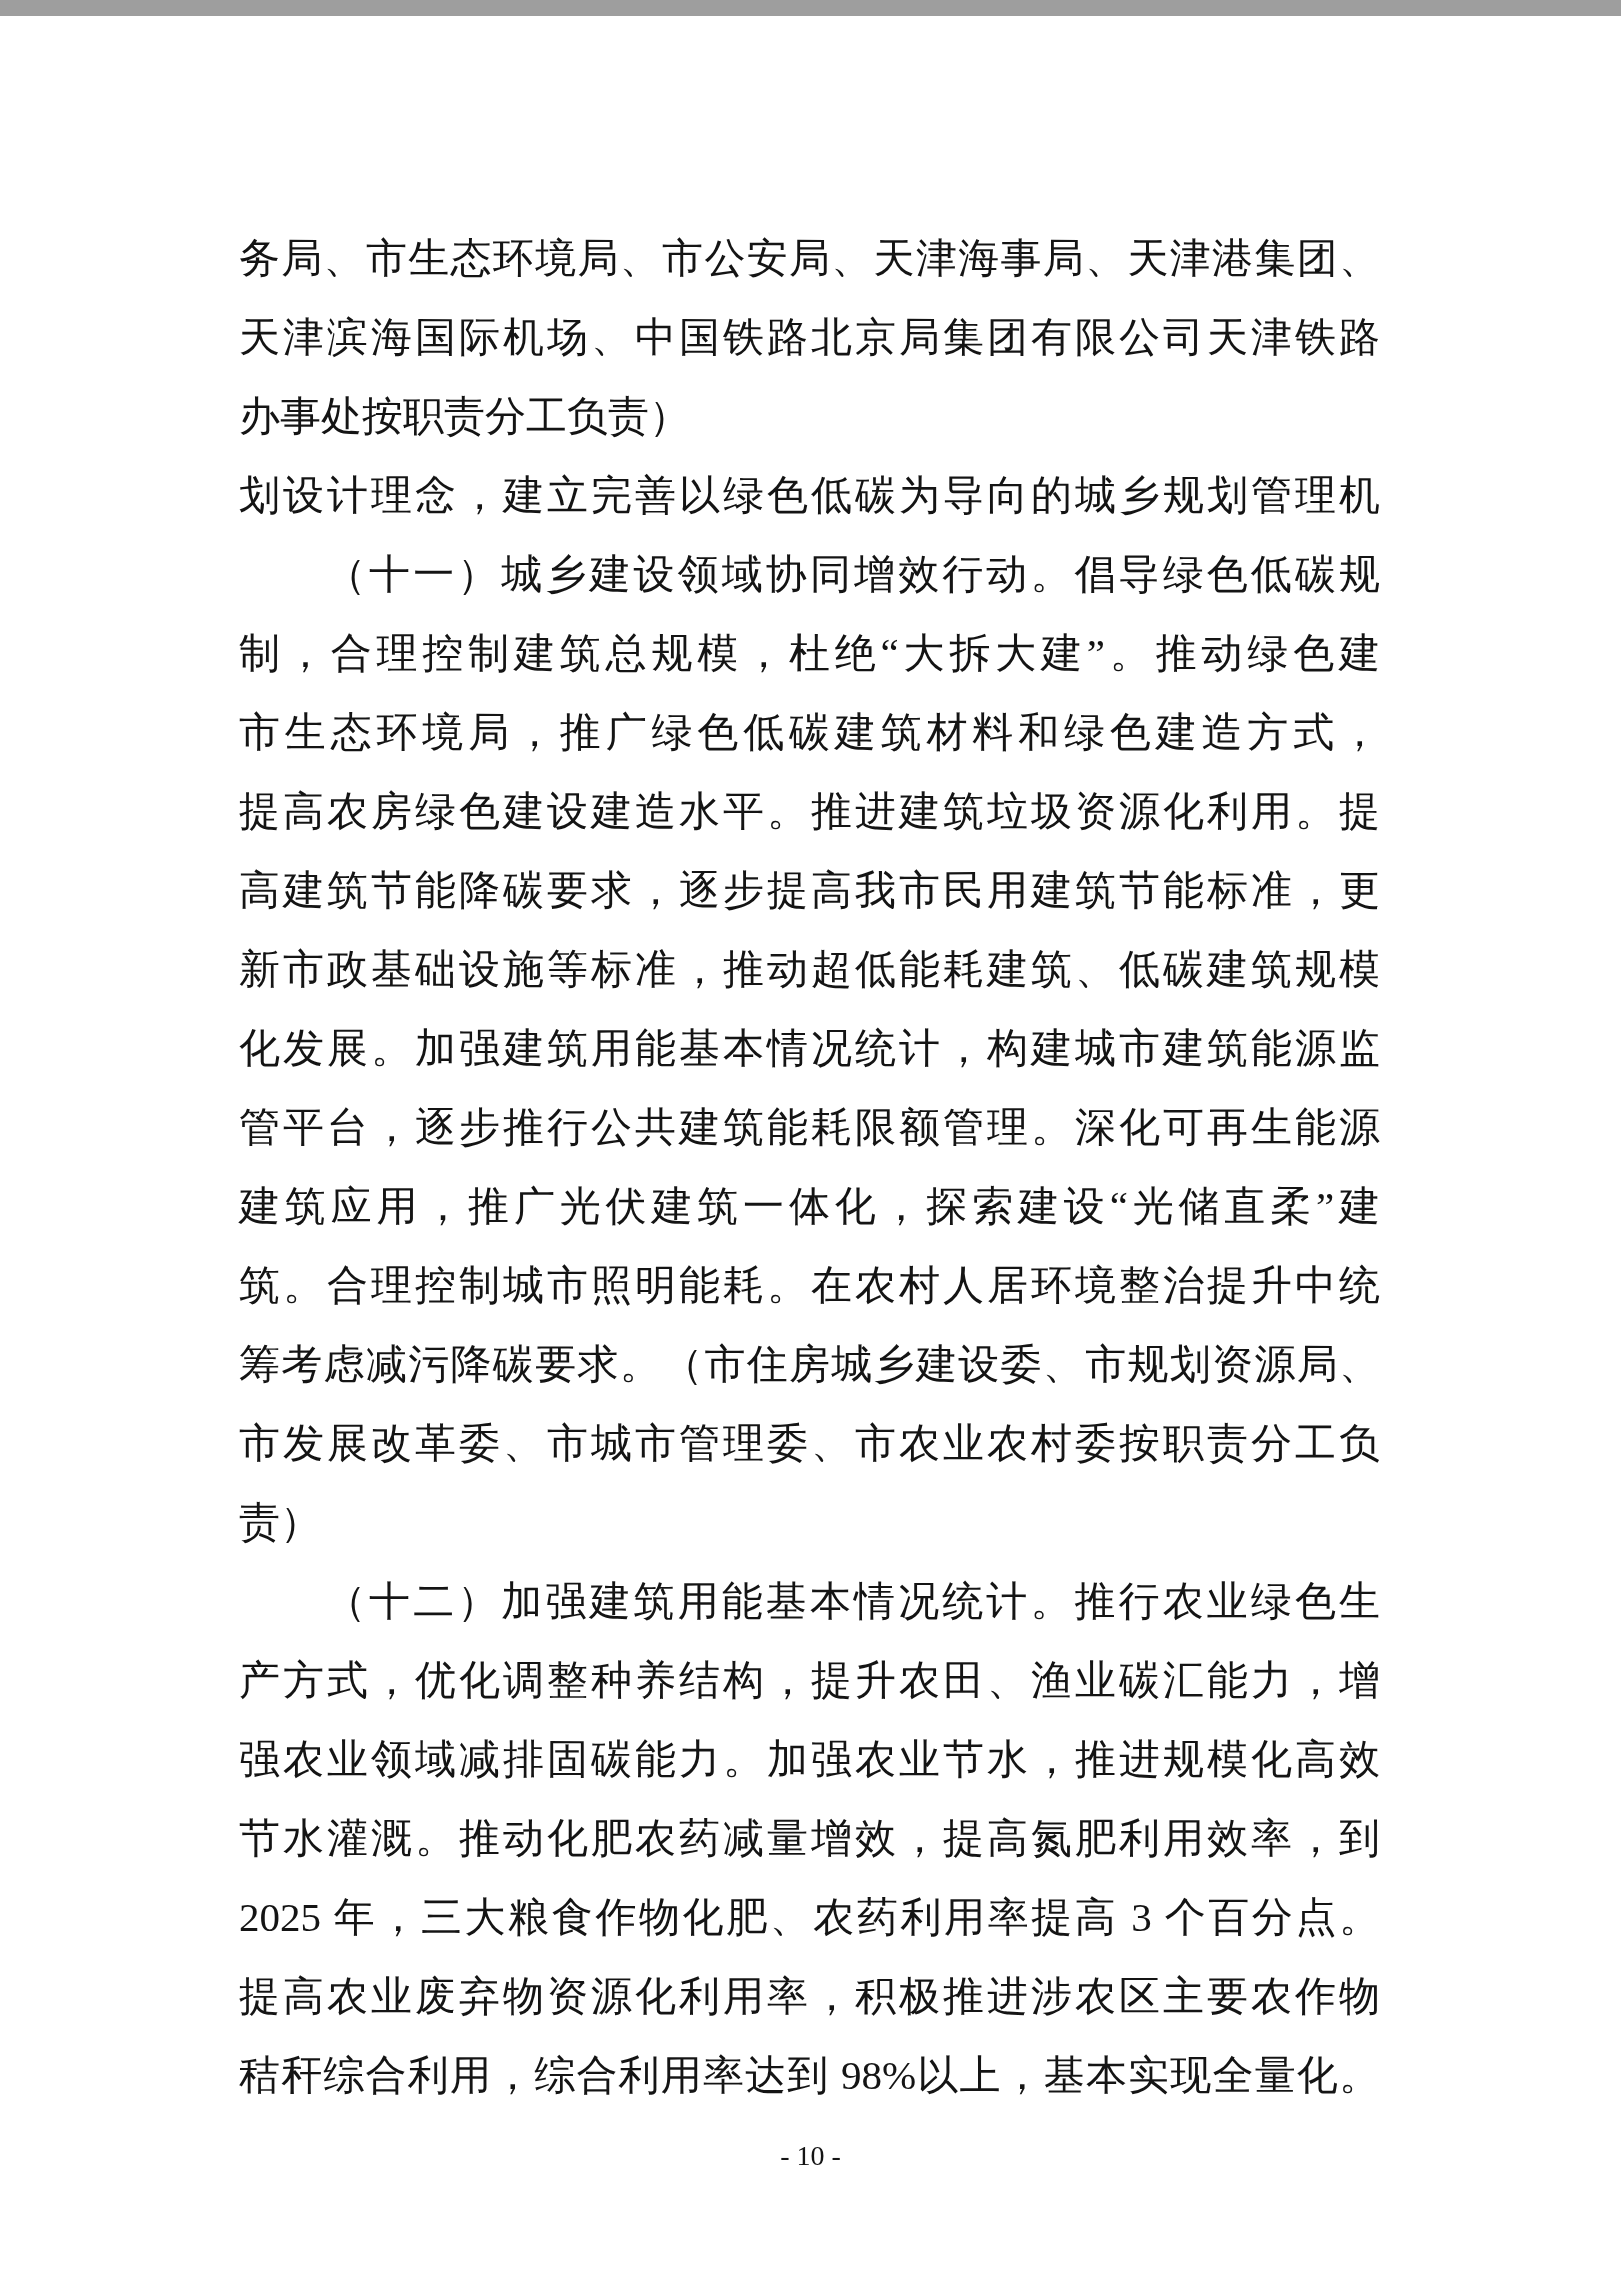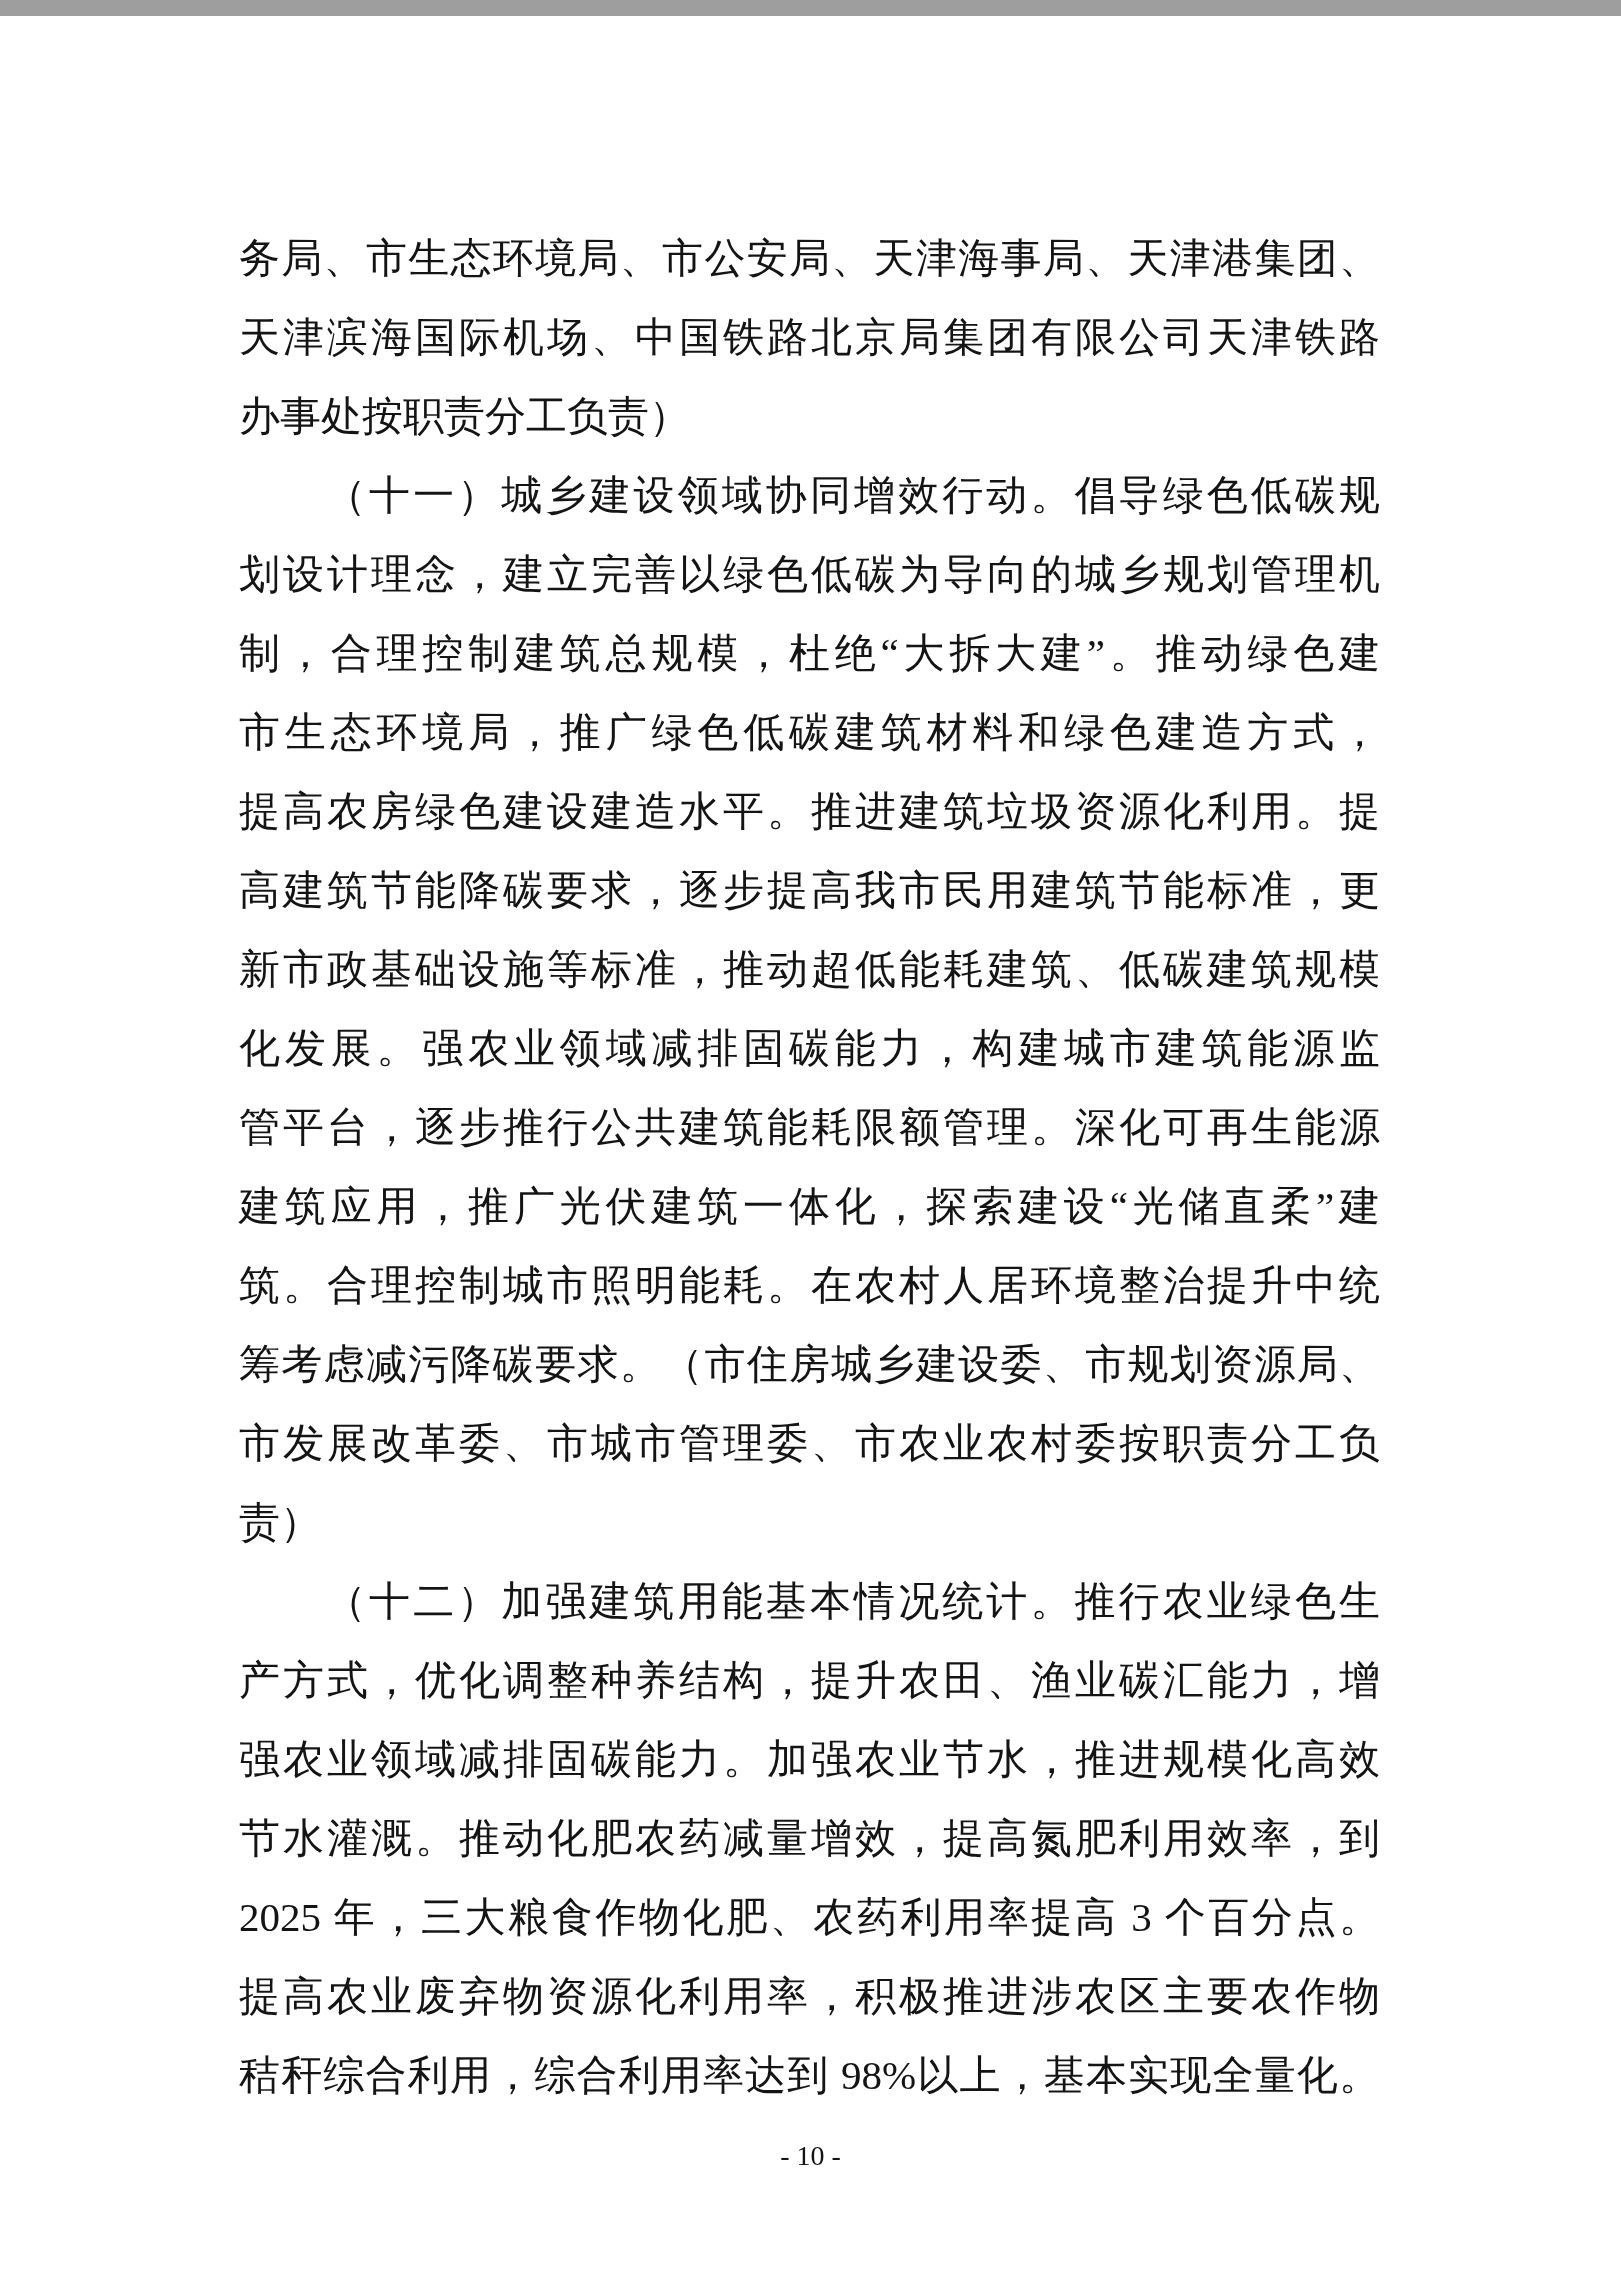--- a/index.html
+++ b/index.html
@@ -52,28 +52,28 @@
 </head>
 <body>
 
 <div class="page">
   <main class="text-block">
 
     <div class="line">务局、市生态环境局、市公安局、天津海事局、天津港集团、</div>
     <div class="line">天津滨海国际机场、中国铁路北京局集团有限公司天津铁路</div>
     <div class="line flush">办事处按职责分工负责）</div>
 
+    <div class="line">划设计理念，建立完善以绿色低碳为导向的城乡规划管理机</div>
     <div class="line indent"><span>（十一）城乡建设领域协同增效行动。</span><span>倡导绿色低碳规</span></div>
-    <div class="line">划设计理念，建立完善以绿色低碳为导向的城乡规划管理机</div>
     <div class="line">制，合理控制建筑总规模，杜绝“大拆大建”。推动绿色建</div>
     <div class="line">市生态环境局，推广绿色低碳建筑材料和绿色建造方式，</div>
     <div class="line">提高农房绿色建设建造水平。推进建筑垃圾资源化利用。提</div>
     <div class="line">高建筑节能降碳要求，逐步提高我市民用建筑节能标准，更</div>
     <div class="line">新市政基础设施等标准，推动超低能耗建筑、低碳建筑规模</div>
-    <div class="line">化发展。强农业领域减排固碳能力，构建城市建筑能源监</div>
+    <div class="line">化发展。加强建筑用能基本情况统计，构建城市建筑能源监</div>
     <div class="line">管平台，逐步推行公共建筑能耗限额管理。深化可再生能源</div>
     <div class="line">建筑应用，推广光伏建筑一体化，探索建设“光储直柔”建</div>
     <div class="line">筑。合理控制城市照明能耗。在农村人居环境整治提升中统</div>
     <div class="line">筹考虑减污降碳要求。（市住房城乡建设委、市规划资源局、</div>
     <div class="line">市发展改革委、市城市管理委、市农业农村委按职责分工负</div>
     <div class="line flush">责）</div>
 
     <div class="line indent"><span>（十二）加强建筑用能基本情况统计。</span><span>推行农业绿色生</span></div>
     <div class="line">产方式，优化调整种养结构，提升农田、渔业碳汇能力，增</div>
     <div class="line">强农业领域减排固碳能力。加强农业节水，推进规模化高效</div>

